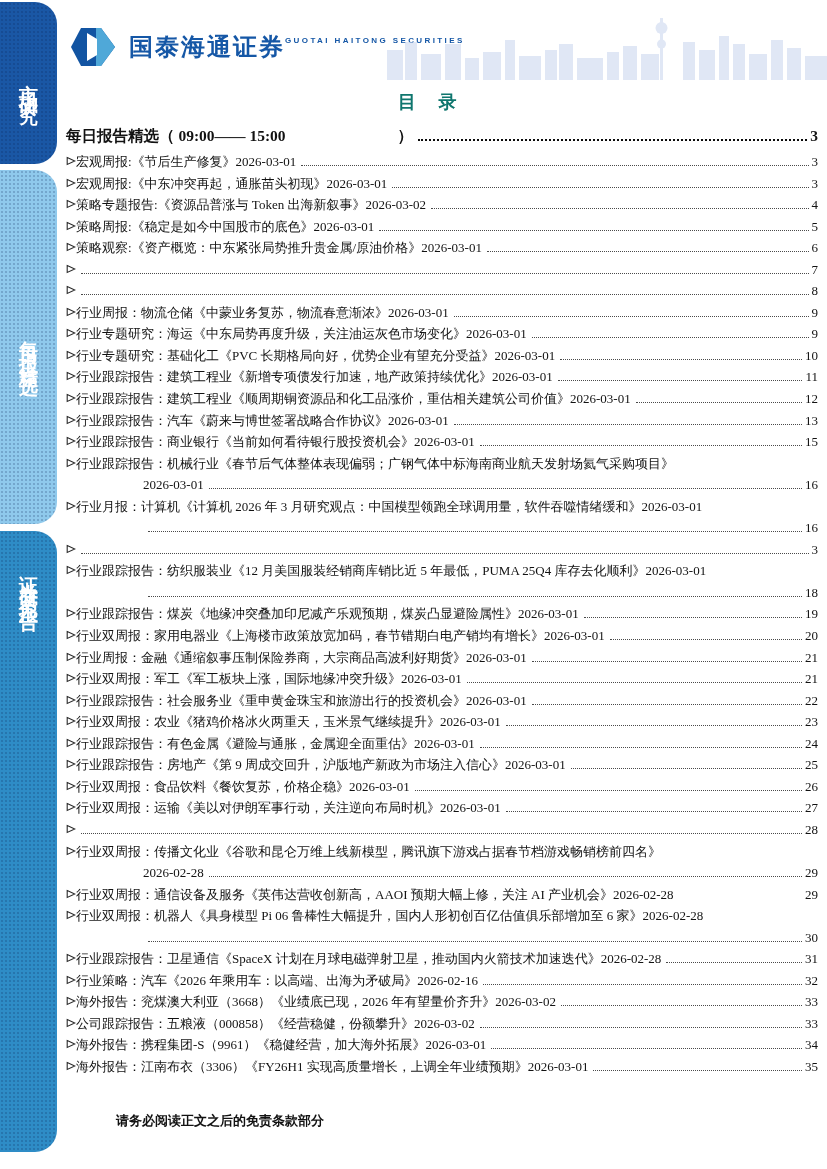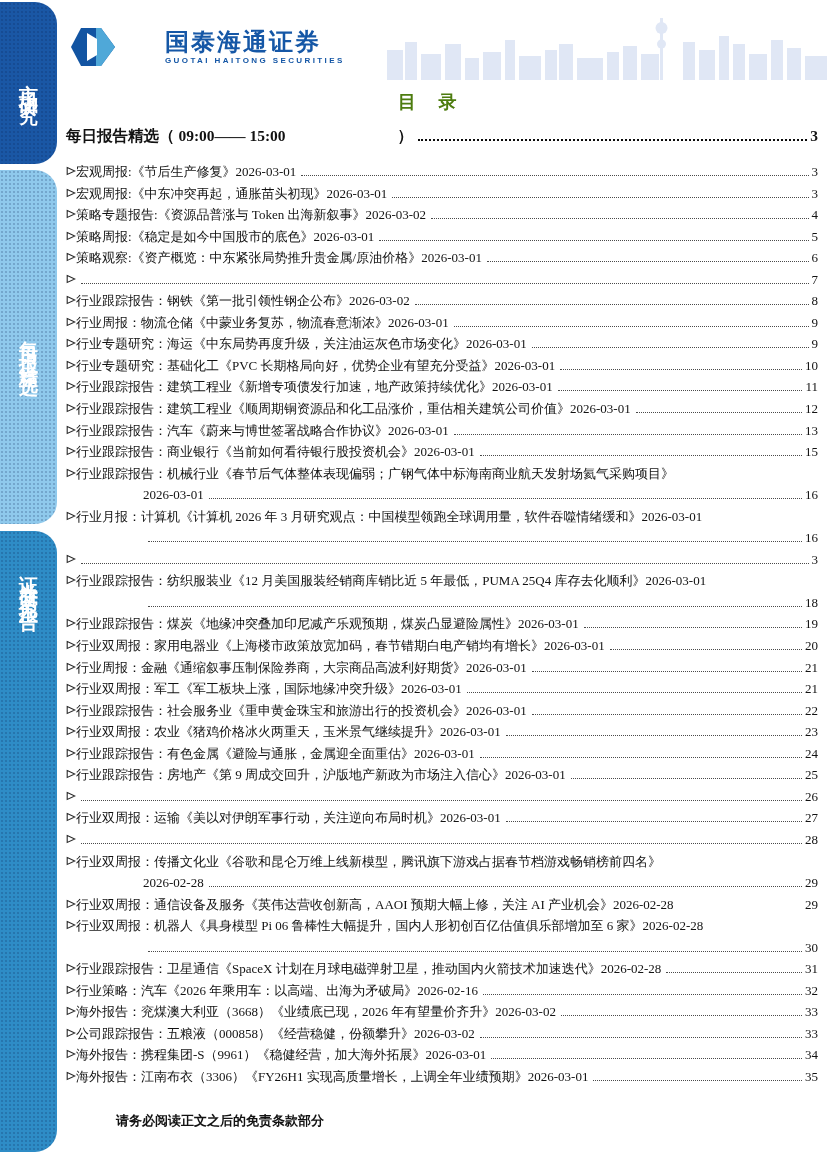--- a/index.html
+++ b/index.html
@@ -17,38 +17,38 @@
     display:flex; align-items:center; justify-content:center;
     background-image:radial-gradient(rgba(8,28,78,.20) 1px, transparent 1.3px);
     background-size:4px 4px;
     font-family:"Liberation Serif","DejaVu Serif",serif;
   }
   #sb1 { top:2px;   height:162px; }
   #sb2 { top:170px; height:354px; }
   #sb3 { top:531px; height:621px; justify-content:flex-start; padding-top:30px; box-sizing:border-box; }
   
   .brand { position:absolute; left:70px; top:27px; display:flex; align-items:center; gap:13px; }
-  .brand-txt { display:flex; flex-direction:column; line-height:1.05;margin-left:36px; }
+  .brand-txt { display:flex; line-height:1.05; }
   .brand-cn { font-family:"Liberation Sans","DejaVu Sans",sans-serif; font-weight:bold; font-size:24px; letter-spacing:2px; }
   .brand-en { font-family:"Liberation Sans","DejaVu Sans",sans-serif; font-weight:bold; font-size:8px; letter-spacing:2.4px; margin-top:3px; }
   
   .skyline { position:absolute; right:0; top:14px; opacity:.55; }
   
   .doc-title {
     position:absolute; left:398px; top:90px;
     font-size:18px; font-weight:bold; letter-spacing:9px;
   }
   
   .toc { position:absolute; left:66px; right:9px; top:124px; }
   .toc-row { display:flex; align-items:baseline; line-height:21.55px; font-size:13px; white-space:nowrap; }
   .toc-row .t { flex:none; }
   .leader { flex:1 1 auto; min-width:6px; border-bottom:1.6px dotted #4a4a4a; margin:0 3px 3px 5px; }
   .leader.noline { border-bottom:none; }
   .pg { flex:none; }
-  .toc-head { font-weight:bold; font-size:15.5px; line-height:24px; margin-bottom:13px; }
+  .toc-head { font-weight:bold; font-size:15.5px; line-height:24px; margin-bottom:3px; }
   .toc-head .leader { border-bottom:2.2px dotted #0a0a0a; margin-bottom:4px; }
   .toc-head .gap { flex:none; width:112px; }
   .cont { padding-left:77px; }
   
   .footer { position:absolute; left:116px; top:1112px; font-weight:bold; font-size:13px; }
 </style>
 </head>
 <body>
 
 <div class="page">
@@ -92,21 +92,21 @@
         <rect x="312" y="36" width="16" height="30"></rect>
       <rect x="332" y="22" width="10" height="44"></rect>
         <rect x="346" y="30" width="12" height="36"></rect>
       <rect x="362" y="40" width="18" height="26"></rect>
         <rect x="384" y="26" width="12" height="40"></rect>
       <rect x="400" y="34" width="14" height="32"></rect>
         <rect x="418" y="42" width="22" height="24"></rect>
     </g>
   </svg>
 
-  <div class="doc-title" style="color:#4d7c0f">目 录</div>
+  <div class="doc-title" style="color:#0f766e">目 录</div>
 
   <div class="toc">
     <div class="toc-row toc-head">
       <span class="t">每日报告精选（ 09:00—— 15:00</span>
       <span class="gap"></span>
       <span class="t">）</span>
       <span class="leader"></span>
       <span class="pg">3</span>
     </div>
     <div id="toc-rows">
@@ -154,21 +154,20 @@
           <svg width="10" height="10" viewBox="0 0 10 10">
             <path d="M1.2 1.5 L8.8 5 L1.2 8.5 Z" fill="#ffffff" stroke="#2b2b2b" stroke-width="1.1"></path>
           </svg>
           <span class="leader"></span>
           <span class="pg">7</span>
         </div>
         <div class="toc-row">
           <svg width="10" height="10" viewBox="0 0 10 10">
             <path d="M1.2 1.5 L8.8 5 L1.2 8.5 Z" fill="#ffffff" stroke="#2b2b2b" stroke-width="1.1"></path>
           </svg>
-          <span class="t">行业跟踪报告：钢铁《第一批引领性钢企公布》2026-03-02</span>
           <span class="leader"></span>
           <span class="pg">8</span>
         </div>
         <div class="toc-row">
           <svg width="10" height="10" viewBox="0 0 10 10">
             <path d="M1.2 1.5 L8.8 5 L1.2 8.5 Z" fill="#ffffff" stroke="#2b2b2b" stroke-width="1.1"></path>
           </svg>
           <span class="t">行业周报：物流仓储《中蒙业务复苏，物流春意渐浓》2026-03-01</span>
           <span class="leader"></span>
           <span class="pg">9</span>
@@ -320,20 +319,21 @@
             <path d="M1.2 1.5 L8.8 5 L1.2 8.5 Z" fill="#ffffff" stroke="#2b2b2b" stroke-width="1.1"></path>
           </svg>
           <span class="t">行业跟踪报告：房地产《第 9 周成交回升，沪版地产新政为市场注入信心》2026-03-01</span>
           <span class="leader"></span>
           <span class="pg">25</span>
         </div>
         <div class="toc-row">
           <svg width="10" height="10" viewBox="0 0 10 10">
             <path d="M1.2 1.5 L8.8 5 L1.2 8.5 Z" fill="#ffffff" stroke="#2b2b2b" stroke-width="1.1"></path>
           </svg>
+          <span class="t">行业双周报：食品饮料《餐饮复苏，价格企稳》2026-03-01</span>
           <span class="leader"></span>
           <span class="pg">26</span>
         </div>
         <div class="toc-row">
           <svg width="10" height="10" viewBox="0 0 10 10">
             <path d="M1.2 1.5 L8.8 5 L1.2 8.5 Z" fill="#ffffff" stroke="#2b2b2b" stroke-width="1.1"></path>
           </svg>
           <span class="t">行业双周报：运输《美以对伊朗军事行动，关注逆向布局时机》2026-03-01</span>
           <span class="leader"></span>
           <span class="pg">27</span>

